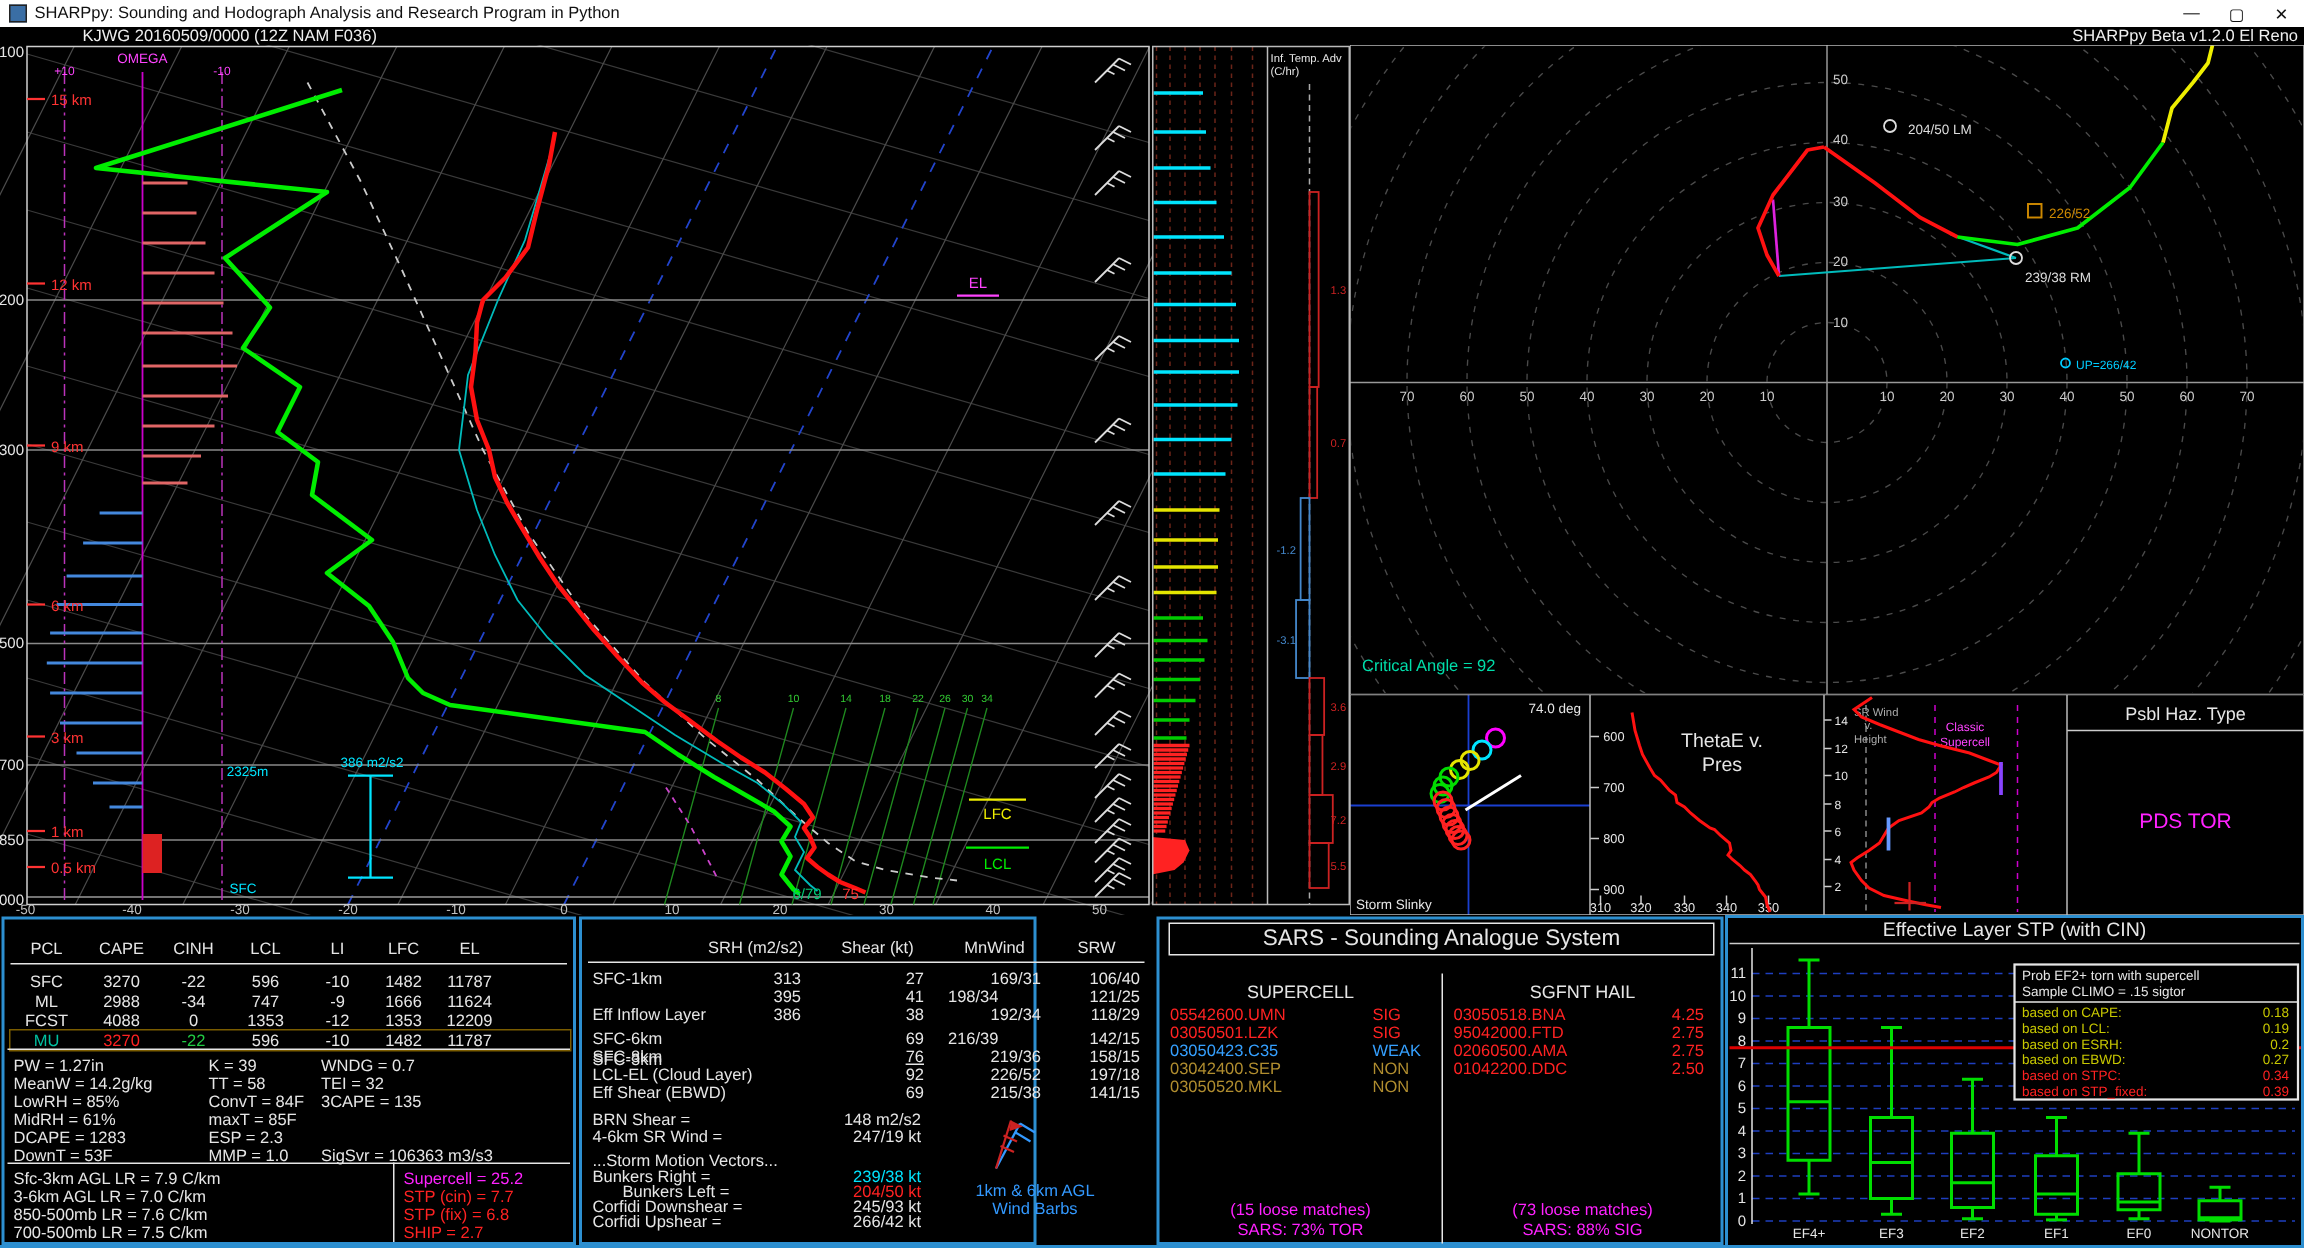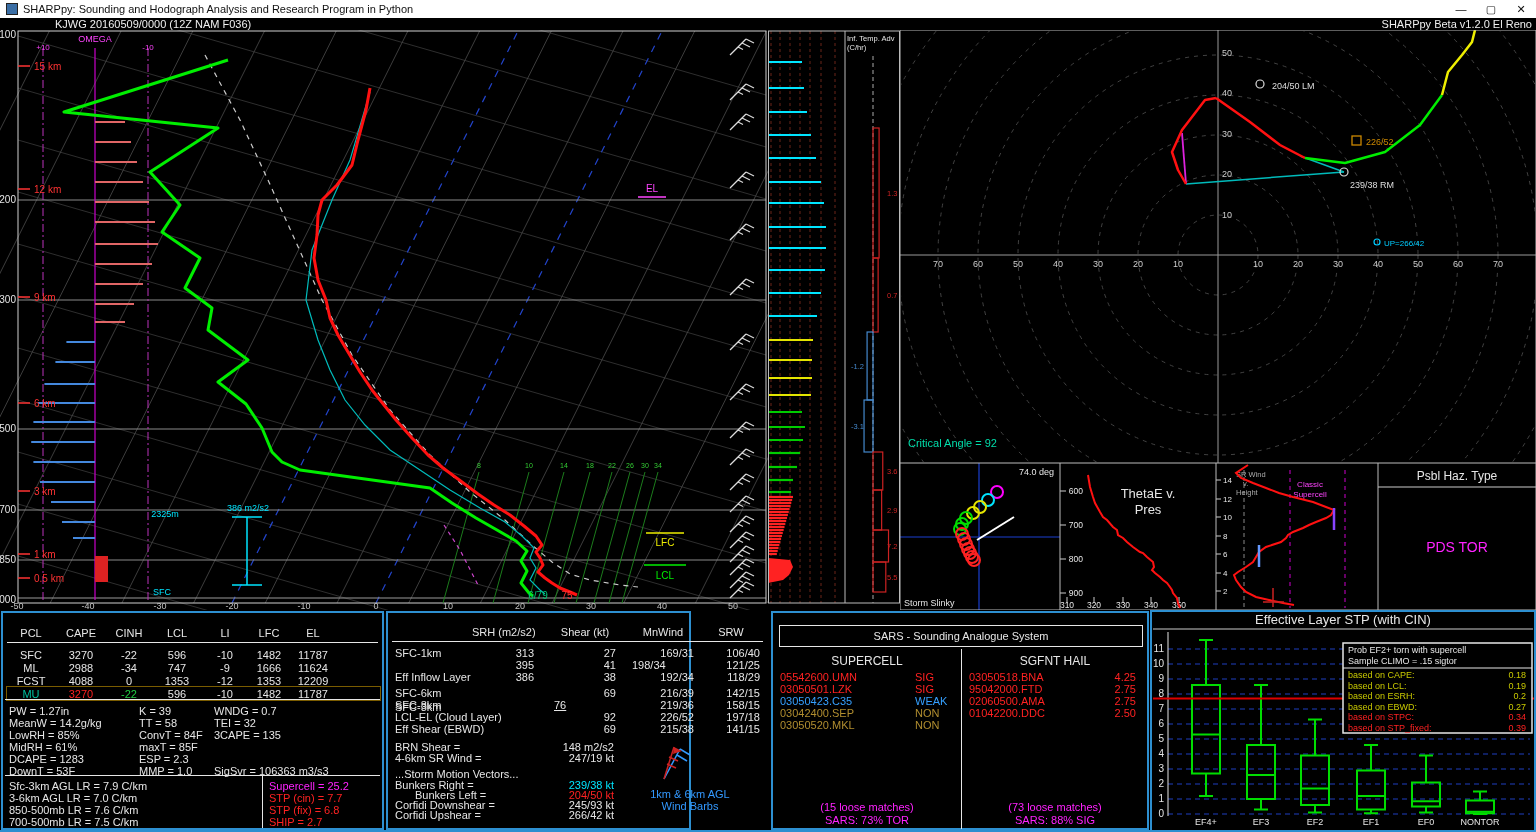--- a/index.html
+++ b/index.html
@@ -513,25 +513,25 @@
     <div class="abs t11" style="left: 244px; top: 46px; width: 62px; text-align: left;">198/34</div>
     <div class="abs t11" style="left: 314px; top: 46px; width: 58px; text-align: right;">121/25</div>
     <div class="abs t11" style="left: 7px; top: 58px;">Eff Inflow Layer</div>
     <div class="abs t11" style="left: 84px; top: 58px; width: 62px; text-align: right;">386</div>
     <div class="abs t11" style="left: 166px; top: 58px; width: 62px; text-align: right;">38</div>
     <div class="abs t11" style="left: 244px; top: 58px; width: 62px; text-align: right;">192/34</div>
     <div class="abs t11" style="left: 314px; top: 58px; width: 58px; text-align: right;">118/29</div>
     <div class="abs t11" style="left: 7px; top: 74px;">SFC-6km</div>
     <div class="abs t11" style="left: 84px; top: 74px; width: 62px; text-align: right;"></div>
     <div class="abs t11" style="left: 166px; top: 74px; width: 62px; text-align: right;">69</div>
-    <div class="abs t11" style="left: 244px; top: 74px; width: 62px; text-align: right;">216/39</div>
+    <div class="abs t11" style="left: 244px; top: 74px; width: 62px; text-align: left;">216/39</div>
     <div class="abs t11" style="left: 314px; top: 74px; width: 58px; text-align: right;">142/15</div>
     <div class="abs t11" style="left: 7px; top: 86px;">SFC-8km</div>
     <div class="abs t11" style="left: 84px; top: 86px; width: 62px; text-align: right;"></div>
-    <div class="abs t11" style="left: 166px; top: 86px; width: 62px; text-align: left; text-decoration: underline;">76</div>
+    <div class="abs t11" style="left: 166px; top: 86px; width: 62px; text-align: right; text-decoration: underline;">76</div>
     <div class="abs t11" style="left: 244px; top: 86px; width: 62px; text-align: right;">219/36</div>
     <div class="abs t11" style="left: 314px; top: 86px; width: 58px; text-align: right;">158/15</div>
     <div class="abs t11" style="left: 7px; top: 98px;">LCL-EL (Cloud Layer)</div>
     <div class="abs t11" style="left: 84px; top: 98px; width: 62px; text-align: right;"></div>
     <div class="abs t11" style="left: 166px; top: 98px; width: 62px; text-align: right;">92</div>
     <div class="abs t11" style="left: 244px; top: 98px; width: 62px; text-align: right;">226/52</div>
     <div class="abs t11" style="left: 314px; top: 98px; width: 58px; text-align: right;">197/18</div>
     <div class="abs t11" style="left: 7px; top: 110px;">Eff Shear (EBWD)</div>
     <div class="abs t11" style="left: 84px; top: 110px; width: 62px; text-align: right;"></div>
     <div class="abs t11" style="left: 166px; top: 110px; width: 62px; text-align: right;">69</div>
@@ -557,21 +557,21 @@
       <line x1="14" y1="38" x2="24" y2="6" stroke="#cc2222" stroke-width="1.5"></line>
       <polygon points="24,6 32,10 23,13" fill="#cc2222"></polygon>
       <line x1="19" y1="16" x2="28" y2="20" stroke="#cc2222" stroke-width="1.5"></line>
       <line x1="17" y1="23" x2="26" y2="27" stroke="#cc2222" stroke-width="1.5"></line>
     </svg>
     <div class="abs t11" style="left: 232px; top: 175px; width: 140px; text-align: center; color: rgb(51, 153, 255);">1km &amp; 6km AGL</div>
     <div class="abs t11" style="left: 232px; top: 187px; width: 140px; text-align: center; color: rgb(51, 153, 255);">Wind Barbs</div>
   </div>
 
 <div id="panel-sars" class="bpanel" style="left:771px;top:611px;width:378px;height:219px;">
-    <div class="abs t11" style="left: 6px; top: 12px; width: 362px; height: 20px; border: 1px solid rgb(230, 230, 230); text-align: center; font-size: 11px; line-height: 20px;">SARS - Sounding Analogue System</div>
+    <div class="abs t11" style="left: 6px; top: 2px; width: 362px; height: 20px; border: 1px solid rgb(230, 230, 230); text-align: center; font-size: 15px; line-height: 20px;">SARS - Sounding Analogue System</div>
     <div class="abs t11" style="left: 188px; top: 36px; width: 1px; height: 180px; background: rgb(230, 230, 230);"></div>
     <div class="abs t11" style="left: 0px; top: 42px; width: 188px; text-align: center; font-size: 12px;">SUPERCELL</div>
     <div class="abs t11" style="left: 189px; top: 42px; width: 186px; text-align: center; font-size: 12px;">SGFNT HAIL</div>
     <div class="abs t11" style="left: 7px; top: 58px; color: rgb(255, 34, 34);">05542600.UMN</div>
     <div class="abs t11" style="left: 142px; top: 58px; color: rgb(255, 34, 34);">SIG</div>
     <div class="abs t11" style="left: 7px; top: 70px; color: rgb(255, 34, 34);">03050501.LZK</div>
     <div class="abs t11" style="left: 142px; top: 70px; color: rgb(255, 34, 34);">SIG</div>
     <div class="abs t11" style="left: 7px; top: 82px; color: rgb(53, 160, 255);">03050423.C35</div>
     <div class="abs t11" style="left: 142px; top: 82px; color: rgb(53, 160, 255);">WEAK</div>
     <div class="abs t11" style="left: 7px; top: 94px; color: rgb(176, 141, 47);">03042400.SEP</div>

